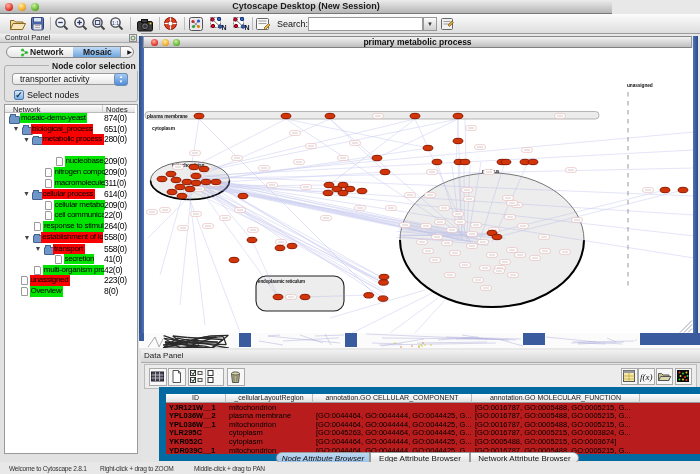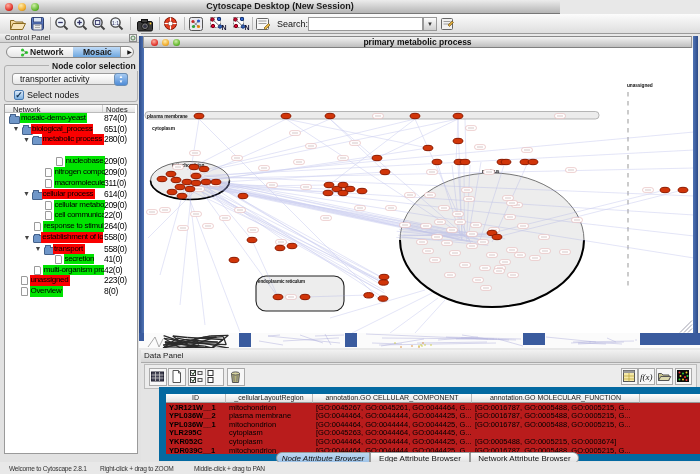--- a/index.html
+++ b/index.html
@@ -1,17 +1,17 @@
 <!DOCTYPE html>
 <html><head><meta charset="utf-8"><style>
 html,body{margin:0;padding:0;}
 body{width:700px;height:474px;font-family:"Liberation Sans",sans-serif;background:#e8e8e8;position:relative;overflow:hidden;}
 .abs{position:absolute;}
 
-#titlebar{left:0;top:0;width:560px;height:13px;background:linear-gradient(#ececec,#b5b5b5);border-bottom:1px solid #777;}
+#titlebar{left:0;top:0;width:612px;height:13px;background:linear-gradient(#ececec,#b5b5b5);border-bottom:1px solid #777;}
 #titlebar .t{width:100%;text-align:center;font-size:9px;font-weight:bold;color:#1a1a1a;line-height:13px;}
 .light{position:absolute;top:2.5px;width:8px;height:8px;border-radius:50%;}
 .lr{background:radial-gradient(circle at 3px 2.5px,#ffb0a0,#e03028 65%,#8c1208);}
 .ly{background:radial-gradient(circle at 3px 2.5px,#ffeca8,#f0a826 65%,#9c6a06);}
 .lg{background:radial-gradient(circle at 3px 2.5px,#d0f0a8,#5fb52a 65%,#2c6e08);}
 
 #toolbar{left:0;top:14px;width:700px;height:19px;background:linear-gradient(#fcfcfc,#dedede);border-bottom:1px solid #9a9a9a;}
 #searchlbl{left:277px;top:5px;font-size:9px;color:#111;}
 #searchbox{left:308px;top:3px;width:113px;height:12px;background:#fff;border:1px solid #999;}
 #searchdrop{left:423px;top:3px;width:12px;height:12px;background:linear-gradient(#fdfdfd,#cfcfcf);border:1px solid #999;font-size:6px;text-align:center;line-height:13px;color:#333;}
@@ -769,33 +769,33 @@
         </svg></div>
     </div>
   <div id="dtable">
       <div class="hcell" style="left:0px;width:59px;">ID</div>
       <div class="hcell" style="left:60px;width:86px;">_cellularLayoutRegion</div>
       <div class="hcell" style="left:147px;width:158px;">annotation.GO CELLULAR_COMPONENT</div>
       <div class="hcell" style="left:306px;width:167px;">annotation.GO MOLECULAR_FUNCTION</div>
       <div class="hcell" style="left:474px;width:66px;"></div>
       <div class="cell" style="left:3px;top:9.6px;width:56px;font-weight:bold;">YJR121W__1</div>
       <div class="cell" style="left:63px;top:9.6px;width:83px;font-weight:normal;">mitochondrion</div>
-      <div class="cell" style="left:150px;top:9.6px;width:155px;font-weight:normal;">[GO:0045267, GO:0045261, GO:0044464, G...</div>
       <div class="cell" style="left:309px;top:9.6px;width:164px;font-weight:normal;">[GO:0016787, GO:0005488, GO:0005215, G...</div>
       <div class="cell" style="left:3px;top:18.2px;width:56px;font-weight:bold;">YPL036W__2</div>
       <div class="cell" style="left:63px;top:18.2px;width:83px;font-weight:normal;">plasma membrane</div>
       <div class="cell" style="left:150px;top:18.2px;width:155px;font-weight:normal;">[GO:0044464, GO:0044444, GO:0044425, G...</div>
       <div class="cell" style="left:309px;top:18.2px;width:164px;font-weight:normal;">[GO:0016787, GO:0005488, GO:0005215, G...</div>
       <div class="cell" style="left:3px;top:26.8px;width:56px;font-weight:bold;">YPL036W__1</div>
       <div class="cell" style="left:63px;top:26.8px;width:83px;font-weight:normal;">mitochondrion</div>
       <div class="cell" style="left:150px;top:26.8px;width:155px;font-weight:normal;">[GO:0044464, GO:0044444, GO:0044425, G...</div>
       <div class="cell" style="left:309px;top:26.8px;width:164px;font-weight:normal;">[GO:0016787, GO:0005488, GO:0005215, G...</div>
       <div class="cell" style="left:3px;top:35.4px;width:56px;font-weight:bold;">YLR295C</div>
       <div class="cell" style="left:63px;top:35.4px;width:83px;font-weight:normal;">cytoplasm</div>
       <div class="cell" style="left:150px;top:35.4px;width:155px;font-weight:normal;">[GO:0045263, GO:0044464, GO:0044445, G...</div>
+      <div class="cell" style="left:309px;top:35.4px;width:164px;font-weight:normal;">[GO:0016787, GO:0005215, GO:0003824, G...</div>
       <div class="cell" style="left:3px;top:44.0px;width:56px;font-weight:bold;">YKR052C</div>
       <div class="cell" style="left:63px;top:44.0px;width:83px;font-weight:normal;">cytoplasm</div>
       <div class="cell" style="left:150px;top:44.0px;width:155px;font-weight:normal;">[GO:0044464, GO:0044444, GO:0044425, G...</div>
       <div class="cell" style="left:309px;top:44.0px;width:164px;font-weight:normal;">[GO:0005488, GO:0005215, GO:0003674]</div>
       <div class="cell" style="left:3px;top:52.6px;width:56px;font-weight:bold;">YDR039C__1</div>
       <div class="cell" style="left:63px;top:52.6px;width:83px;font-weight:normal;">mitochondrion</div>
       <div class="cell" style="left:150px;top:52.6px;width:155px;font-weight:normal;">[GO:0044464, GO:0044444, GO:0044425, G...</div>
       <div class="cell" style="left:309px;top:52.6px;width:164px;font-weight:normal;">[GO:0016787, GO:0005488, GO:0005215, G...</div>
       <div style="position:absolute;left:538px;top:8px;width:10px;height:52px;background:#f0f0f0;border-left:1px solid #ccc;"></div>
       <div style="position:absolute;left:539px;top:9px;width:8px;height:14px;background:linear-gradient(90deg,#a6c8ee,#5b93d6);border-radius:4px;border:0.5px solid #777;"></div>

